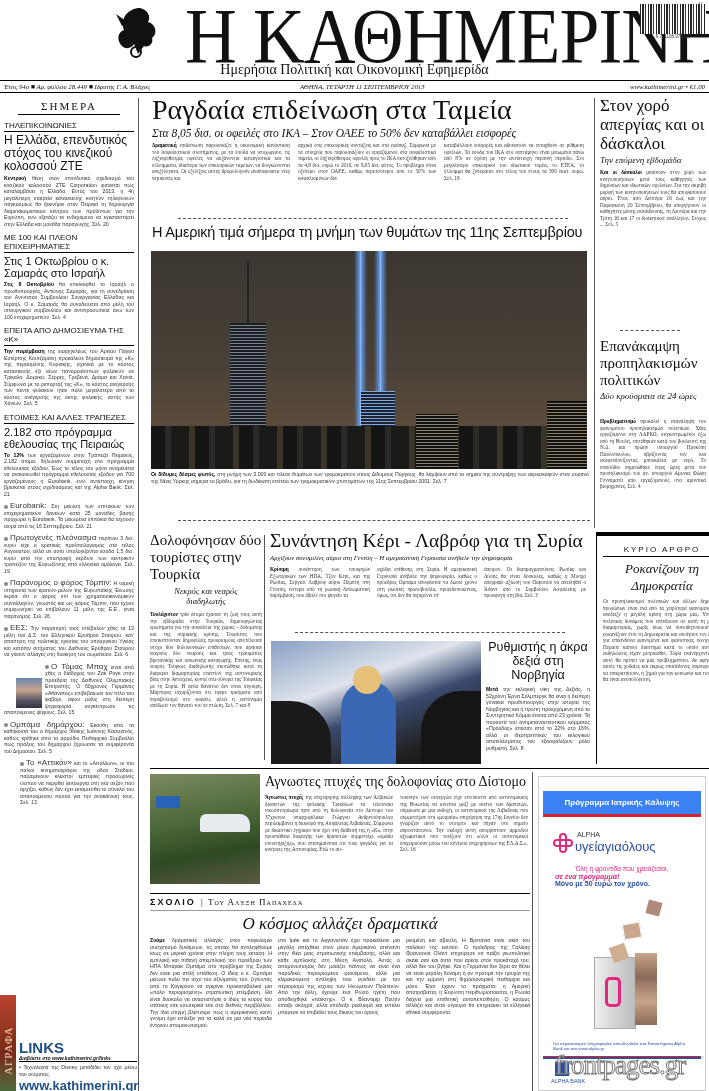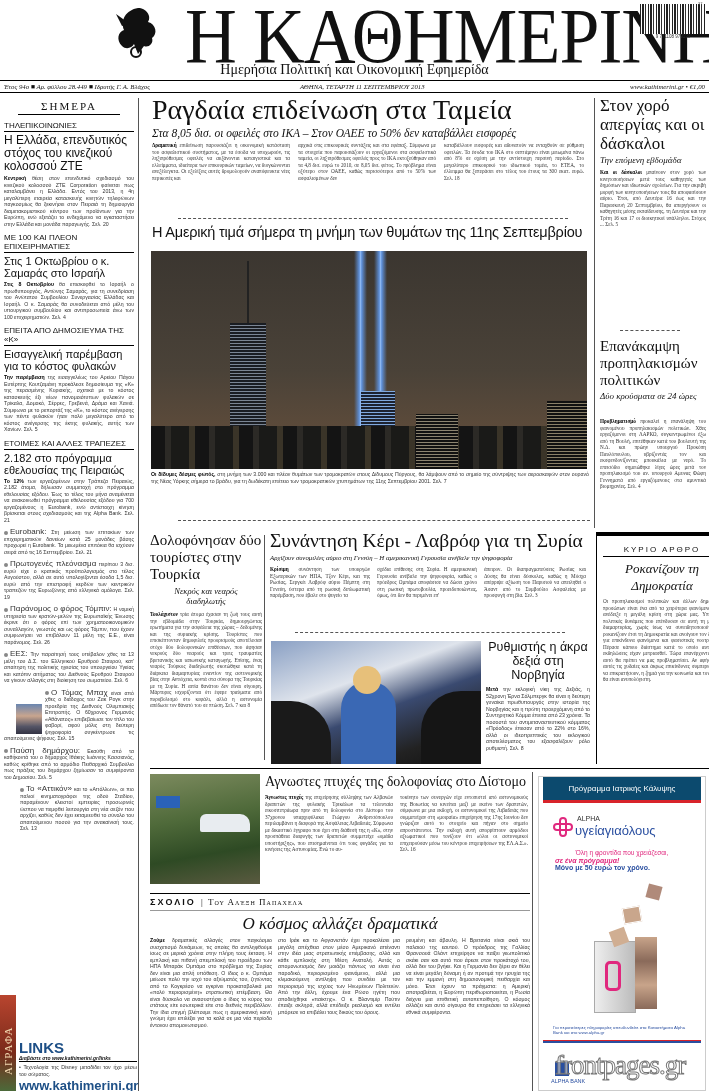--- a/index.html
+++ b/index.html
@@ -58,39 +58,38 @@
   </div>
 
   <div style="margin-top:6px">
     <div class="lc-sec">ΜΕ 100 ΚΑΙ ΠΛΕΟΝ ΕΠΙΧΕΙΡΗΜΑΤΙΕΣ</div>
     <div class="lc-head">Στις 1 Οκτωβρίου ο κ. Σαμαράς στο Ισραήλ</div>
     <div class="tiny sans"><b>Στις 8 Οκτωβρίου</b> <span>θα επισκεφθεί το Ισραήλ ο πρωθυπουργός, Αντώνης Σαμαράς, για τη συνεδρίαση του Ανώτατου Συμβουλίου Συνεργασίας Ελλάδας και Ισραήλ. Ο κ. Σαμαράς θα συνοδεύεται από μέλη του υπουργικού συμβουλίου και αντιπροσωπεία άνω των 100 επιχειρηματιών. Σελ. 4</span></div>
   </div>
 
   <div style="margin-top:6px">
     <div class="lc-sec">ΕΠΕΙΤΑ ΑΠΟ ΔΗΜΟΣΙΕΥΜΑ ΤΗΣ «Κ»</div>
-    <div class="lc-head">Εισαγγελική παρέμβαση για το κόστος φυλακών</div>
     <div class="tiny sans"><b>Την παρέμβαση</b> <span>της εισαγγελέως του Αρείου Πάγου Ευτέρπης Κουτζαμάνη προκάλεσε δημοσίευμα της «Κ» της περασμένης Κυριακής, σχετικά με το κόστος κατασκευής έξι νέων πανομοιότυπων φυλακών σε Τρίκαλα, Δομοκό, Σέρρες, Γρεβενά, Δράμα και Χανιά. Σύμφωνα με το ρεπορτάζ της «Κ», το κόστος ανέγερσης των πέντε φυλακών ήταν πολύ μεγαλύτερο από το κόστος ανέγερσης της έκτης φυλακής, αυτής των Χανίων. Σελ. 5</span></div>
   </div>
 
   <div style="margin-top:6px">
     <div class="lc-sec">ΕΤΟΙΜΕΣ ΚΑΙ ΑΛΛΕΣ ΤΡΑΠΕΖΕΣ</div>
     <div class="lc-head">2.182 στο πρόγραμμα εθελουσίας της Πειραιώς</div>
     <div class="tiny sans"><b>Το 12%</b> <span>των εργαζομένων στην Τράπεζα Πειραιώς, 2.182 άτομα, δήλωσαν συμμετοχή στο πρόγραμμα εθελουσίας εξόδου. Έως το τέλος του μήνα αναμένεται να ανακοινωθεί πρόγραμμα εθελουσίας εξόδου για 700 εργαζομένους η Eurobank, ενώ αντίστοιχη κίνηση βρίσκεται στους σχεδιασμούς και της Alpha Bank. Σελ. 21</span></div>
   </div>
 
   <div class="brief tiny sans"><span class="dot"></span><span class="bt">Eurobank:</span> <span>Στη μείωση των επιτοκίων των επιχειρηματικών δανείων κατά 25 μονάδες βάσης προχωρεί η Eurobank. Τα μειωμένα επιτόκια θα ισχύουν σειρά από τις 16 Σεπτεμβρίου. Σελ. 21</span></div>
   <div class="brief tiny sans"><span class="dot"></span><span class="bt">Πρωτογενές πλεόνασμα</span> <span>περίπου 3 δισ. ευρώ είχε ο κρατικός προϋπολογισμός στο τέλος Αυγούστου, αλλά σε αυτό υπολογίζονται έσοδα 1,5 δισ. ευρώ από την επιστροφή κερδών των κεντρικών τραπεζών της Ευρωζώνης από ελληνικά ομόλογα. Σελ. 19</span></div>
   <div class="brief tiny sans"><span class="dot"></span><span class="bt">Παράνομος ο φόρος Τόμπιν:</span> <span>Η νομική υπηρεσία των κρατών-μελών της Ευρωπαϊκής Ένωσης έκρινε ότι ο φόρος επί των χρηματοοικονομικών συναλλαγών, γνωστός και ως φόρος Τόμπιν, που έχουν συμφωνήσει να επιβάλουν 11 μέλη της Ε.Ε., είναι παράνομος. Σελ. 26</span></div>
   <div class="brief tiny sans"><span class="dot"></span><span class="bt">ΕΕΣ:</span> <span>Την παραίτησή τους υπέβαλον χθες τα 13 μέλη του Δ.Σ. του Ελληνικού Ερυθρού Σταυρού, κατ' απαίτηση της πολιτικής ηγεσίας του υπουργείου Υγείας και κατόπιν αιτήματος του Διεθνούς Ερυθρού Σταυρού να γίνουν αλλαγές στη διοίκηση του σωματείου. Σελ. 6</span></div>
   <div class="brief tiny sans" style="position:relative">
     <div style="float:left;width:26px;height:30px;margin:14px 3px 0 12px;background:linear-gradient(#6a86b0,#c9a58e 40%,#556 75%,#334)"></div>
     <span class="dot"></span><span class="bt">Ο Τόμας Μπαχ</span> <span>είναι από χθες ο διάδοχος του Ζακ Ρογκ στην προεδρία της Διεθνούς Ολυμπιακής Επιτροπής. Ο 60χρονος Γερμανός «Αθάνατος» επιβεβαίωσε τον τίτλο του φαβορί, αφού μόλις στη δεύτερη ψηφοφορία συγκέντρωσε τις απαιτούμενες ψήφους. Σελ. 15</span>
   </div>
-  <div class="brief tiny sans"><span class="dot"></span><span class="bt">Παύση δημάρχου:</span> <span>Εκαύθη από τα καθήκοντά του ο δήμαρχος Ιθάκης Ιωάννης Κασσιανός, καθώς κρίθηκε από το αρμόδιο Πειθαρχικό Συμβούλιο πως πράξεις του δημάρχου ζημίωσαν τα συμφέροντα του Δημοσίου. Σελ. 5</span></div>
+  <div class="brief tiny sans"><span class="dot"></span><span class="bt">Ομπάμα δημάρχου:</span> <span>Εκαύθη από τα καθήκοντά του ο δήμαρχος Ιθάκης Ιωάννης Κασσιανός, καθώς κρίθηκε από το αρμόδιο Πειθαρχικό Συμβούλιο πως πράξεις του δημάρχου ζημίωσαν τα συμφέροντα του Δημοσίου. Σελ. 5</span></div>
   <div class="brief tiny sans" style="padding-left:16px"><span class="dot"></span><span class="bt">Το «Αττικόν»</span> <span>και το «Απόλλων», οι πιο παλιοί κινηματογράφοι της οδού Σταδίου, παραμένουν κλειστοί εμπειρίες προσωρινές ώσπου να πεμφθεί λειτουργία στη νέα σεζόν που αρχίζει, καθώς δεν έχει εκταμιευθεί το σύνολο του απαιτούμενου ποσού για την ανακαίνισή τους. Σελ. 13</span></div>
 </div>
 <div class="abs" style="left:0;top:995px;width:16px;height:96px;background:linear-gradient(#b9452f,#7a2a1a 60%,#4c6a3a)">
   <div class="serif" style="color:#f2d8b0;font-size:11px;transform:rotate(-90deg);transform-origin:left top;position:absolute;left:2px;top:80px;white-space:nowrap;letter-spacing:1px">ΑΓΡΑΦΑ</div>
 </div>
 <div class="abs" style="left:19px;top:1040px;width:118px">
   <div class="sans" style="font-size:15px;font-weight:bold;color:#1d4f86;line-height:15px">LINKS</div>
   <div class="sans" style="font-size:5px;border-bottom:1px solid #000;font-style:italic;font-weight:bold">Διαβάστε στο www.kathimerini.gr/links</div>
   <div class="sans tiny" style="margin-top:2px">• Τεχνολογία της Disney μεταδίδει τον ήχο μέσω του σώματος.</div>
   <div class="sans" style="font-size:13px;color:#1d4f86;font-weight:bold;margin-top:1px">www.kathimerini.gr</div>
@@ -177,21 +176,21 @@
   <span style="margin:0 3px">|</span>
   <span class="serif" style="font-variant:small-caps;letter-spacing:1px">Του Αλέξη Παπαχελά</span>
 </div>
 <div class="abs rule" style="left:150px;top:910px;width:380px;background:#999"></div>
 <div class="abs serif" style="left:150px;top:914px;width:380px;text-align:center;font-size:17px;font-style:italic">Ο κόσμος αλλάζει δραματικά</div>
 <div class="abs tiny sans" style="left:150px;top:937px;width:122px;height:154px;overflow:hidden"><b>Ζούμε</b> <span>δραματικές αλλαγές στον παγκόσμιο συσχετισμό δυνάμεων, τις οποίες θα αντιληφθούμε ίσως σε μερικά χρόνια στην πλήρη τους έκταση. Η εμπλοκή και πιθανή απεμπλοκή του προέδρου των ΗΠΑ Μπαράκ Ομπάμα στο πρόβλημα της Συρίας δεν είναι μια απλή υπόθεση. Ο ίδιος ο κ. Ομπάμα μείωσε πολύ την ισχύ του αξιώματός του, ζητώντας από το Κογκρέσο να εγκρίνει προκαταβολικά μια «πολύ περιορισμένη» στρατιωτική επέμβαση. Θα είναι δύσκολο να ανασυστήσει ο ίδιος το κύρος του στάτους είτε εσωτερικά είτε στο διεθνές περιβάλλον. Την ίδια στιγμή βλέπουμε πως η αμερικανική κοινή γνώμη έχει επιλέξει για τα καλά σε μια νέα περίοδο έντονου απομονωτισμού.</span></div>
 <div class="abs tiny sans" style="left:278px;top:937px;width:122px;height:154px;overflow:hidden">στο Ιράκ και το Αφγανιστάν έχει προκαλέσει μια μεγάλη απέχθεια στον μέσο Αμερικανό απέναντι στην ιδέα μιας στρατιωτικής επέμβασης, αλλά και κάθε εμπλοκής στη Μέση Ανατολή. Αυτός ο απομονωτισμός δεν μοιάζει πάντως να είναι ένα παροδικό, περιορισμένο φαινόμενο, αλλά μια κλιμακούμενη αντίληψη που συνδέει με τον περιορισμό της ισχύος των Ηνωμένων Πολιτειών. Από την άλλη, έχουμε ένα Ρώσο ηγέτη που αποδείχθηκε «παίκτης». Ο κ. Βλαντιμίρ Πούτιν έπαιξε σκληρά, αλλά επέδειξε ρεαλισμό και εντέλει μπόρεσε να επιβάλει τους δικούς του όρους.</div>
 <div class="abs tiny sans" style="left:406px;top:937px;width:124px;height:154px;overflow:hidden">ρευμένη και άβουλη. Η Βρετανία είναι σκιά του παλαιού της εαυτού. Ο πρόεδρος της Γαλλίας Φρανσουά Ολάντ επιχείρησε να παίξει γεωπολιτικό σκάκι σαν και αυτό που άρεσε στον προκάτοχό του, αλλά δεν του βγήκε. Και η Γερμανία δεν ξέρει αν θέλει να είναι μεγάλη δύναμη ή αν προτιμά την ησυχία της και την εμμονή στη δημοσιονομική πειθαρχία και μόνο. Έτσι έχουν τα πράγματα: η Αμερική αποτραβιέται, η Ευρώπη περιθωριοποιείται, η Ρωσία δείχνει μια επιθετική αυτοπεποίθηση. Ο κόσμος αλλάζει και αυτό σίγουρα θα επηρεάσει τα ελληνικά εθνικά συμφέροντα.</div>
 
 <div class="abs" style="left:538px;top:776px;width:168px;height:315px;background:#fff;border:1px solid #ccc">
-  <div class="sans" style="background:#0c4a6e;color:#fff;font-size:8px;font-weight:normal;text-align:center;padding:7px 0;border-bottom:3px solid #d8232a;margin:0 4px">Πρόγραμμα Ιατρικής Κάλυψης</div>
+  <div class="sans" style="background:#3b82f6;color:#fff;font-size:8px;font-weight:bold;text-align:center;padding:7px 0;border-bottom:3px solid #d8232a;margin:14px 4px">Πρόγραμμα Ιατρικής Κάλυψης</div>
   <div style="position:relative;height:28px;margin-top:12px">
     <div style="position:absolute;left:14px;top:2px;width:20px;height:20px">
       <div style="position:absolute;left:6px;top:0;width:8px;height:20px;border:2px solid #e0287e;border-radius:4px"></div>
       <div style="position:absolute;left:0;top:6px;width:20px;height:8px;border:2px solid #e0287e;border-radius:4px"></div>
     </div>
     <div class="sans" style="position:absolute;left:38px;top:0;font-size:7px;color:#333">ALPHA</div>
     <div class="sans" style="position:absolute;left:36px;top:8px;font-size:13px;color:#2a4fa0">υγείαγιαόλους</div>
   </div>
   <div class="sans" style="font-size:6.5px;color:#e0287e;text-align:center;margin-top:6px">Όλη η φροντίδα που χρειάζεσαι,</div>
   <div class="sans" style="font-size:7px;color:#e0287e;font-weight:bold;font-style:italic;padding-left:16px;margin-top:1px">σε ένα πρόγραμμα!</div>

